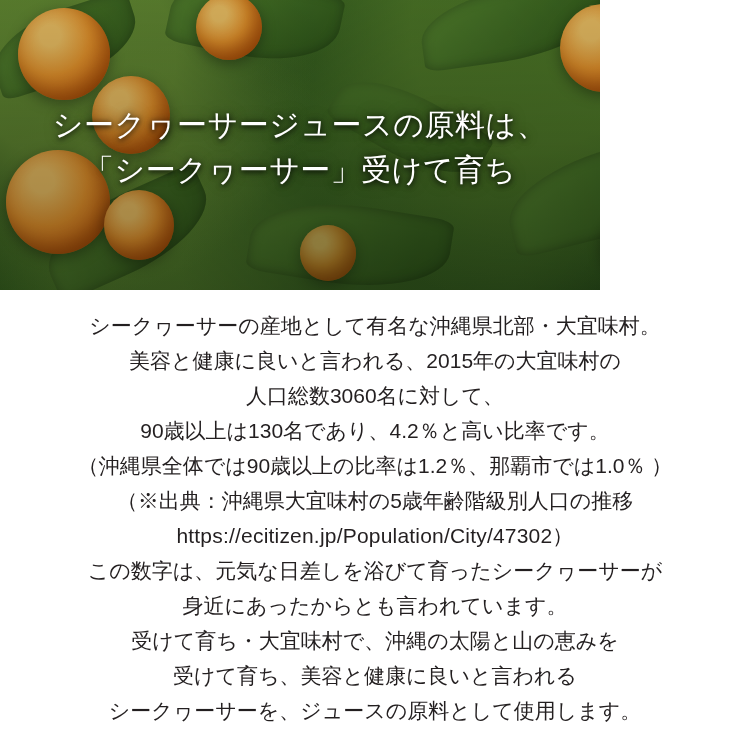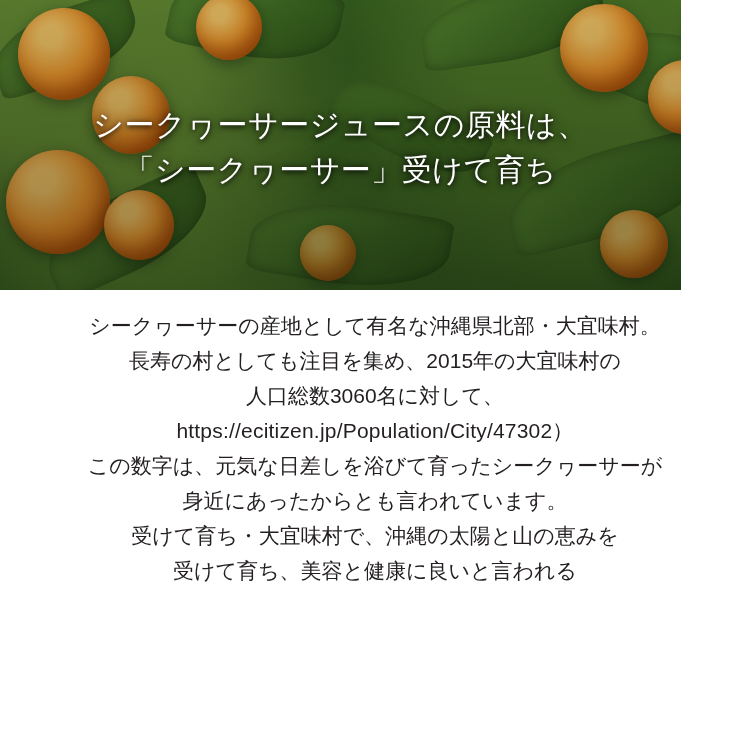--- a/index.html
+++ b/index.html
@@ -16,21 +16,21 @@
   .page {
     position: relative;
     width: 750px;
     height: 750px;
     background: #ffffff;
   }
 
   
   .hero {
     position: relative;
-    width: 681px;
+    width: 600px;
     height: 290px;
     overflow: hidden;
     background: #3b82f6;
   }
   
   .hero .foliage {
     position: absolute;
     inset: 0;
     background:
       radial-gradient(circle at 12% 20%, rgba(120,160,60,0.75) 0 18%, rgba(0,0,0,0) 42%),
@@ -138,22 +138,26 @@
     <div class="shade"></div>
 
     <div class="hero-caption">
       <div class="line">シークヮーサージュースの原料は、</div>
       <div class="line">「シークヮーサー」受けて育ち</div>
     </div>
   </div>
 
   <div class="body-block">
     <div class="tline">シークヮーサーの産地として有名な沖縄県北部・大宜味村。</div>
-    <div class="tline">長寿の村としても注目を集め、2015年の大宜味村の</div>
+    <div class="tline">美容と健康に良いと言われる、2015年の大宜味村の</div>
     <div class="tline">人口総数3060名に対して、</div>
+    <div class="tline">90歳以上は130名であり、4.2％と高い比率です。</div>
+    <div class="tline">（沖縄県全体では90歳以上の比率は1.2％、那覇市では1.0％ ）</div>
+    <div class="tline">（※出典：沖縄県大宜味村の5歳年齢階級別人口の推移</div>
     <div class="tline url">https://ecitizen.jp/Population/City/47302）</div>
     <div class="tline">この数字は、元気な日差しを浴びて育ったシークヮーサーが</div>
     <div class="tline">身近にあったからとも言われています。</div>
     <div class="tline">受けて育ち・大宜味村で、沖縄の太陽と山の恵みを</div>
     <div class="tline">受けて育ち、美容と健康に良いと言われる</div>
+    <div class="tline">シークヮーサーを、ジュースの原料として使用します。</div>
   </div>
 
 </div>
 
 </body></html>

